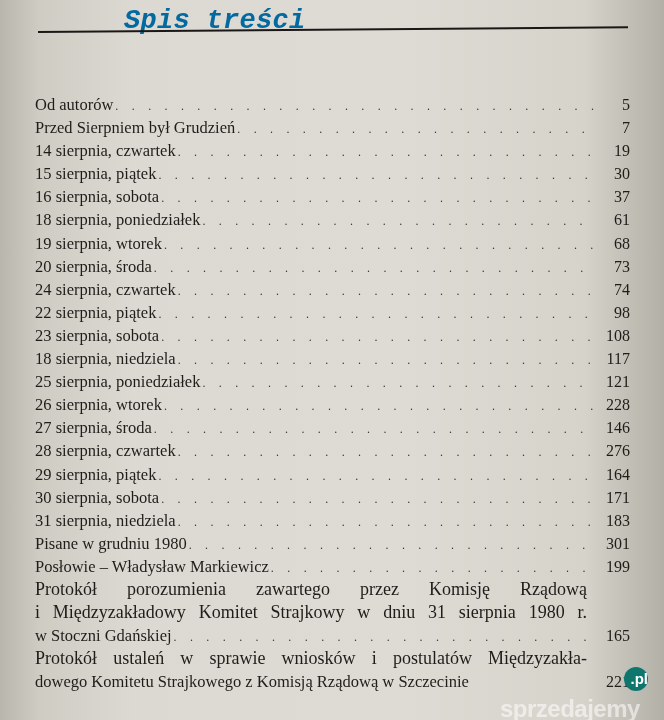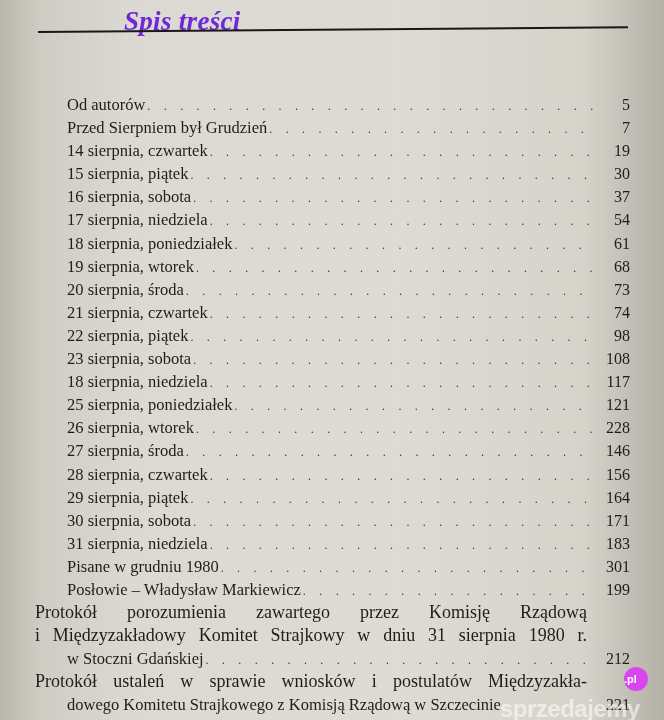--- a/index.html
+++ b/index.html
@@ -3,48 +3,48 @@
 <meta charset="utf-8">
 <style>
   html, body { margin: 0; padding: 0; }
   body {
     width: 664px; height: 720px; overflow: hidden; position: relative;
     background: linear-gradient(90deg, #b9b6ad 0%, #cfccc4 6%, #dcd9d2 20%, #dedbd4 60%, #d6d3cb 88%, #c4c1b8 94%, #b3b0a7 100%);
     font-family: "Liberation Serif", serif; color: #1f1d1a;
   }
   .title {
     position: absolute; left: 124px; top: 6px;
-    font-family: Liberation Serif, serif; font-weight: bold; font-style: italic;
-    font-size: 27px; letter-spacing: 0.3px; color: #6d28d9;
+    font-family: Liberation Mono, monospace; font-weight: bold; font-style: italic;
+    font-size: 27px; letter-spacing: 0.3px; color: #0369a1;
   }
   .rule {
     position: absolute; left: 38px; top: 31px; width: 590px; height: 0;
     border-top: 2px solid #1a1816; transform: rotate(-0.45deg); transform-origin: left center;
   }
   .toc { position: absolute; left: 35px; top: 93px; width: 595px; }
   .row {
     position: relative; height: 23.1px; line-height: 23px; font-size: 16.5px;
     display: flex; align-items: baseline; white-space: nowrap;
   }
-  .row .label { background: transparent; padding-right: 2px; margin-left: 32px; }
+  .row .label { background: transparent; padding-right: 2px; }
   .row .dots {
     flex: 1; overflow: hidden; color: #3a3733; letter-spacing: 5.2px; font-size: 12px;
   }
   .row .dots::before { content: ". . . . . . . . . . . . . . . . . . . . . . . . . . . . . . . . . . . . . . . . . . . . . . . . . . . . . . . . . . . . . . . . . . . ."; }
   .row .page { width: 34px; text-align: right; font-size: 16px; }
   .multi { font-size: 18px; line-height: 23.1px; text-align: justify; width: 552px; }
   .multi .line { display: block; text-align-last: justify; height: 23.1px; }
   .watermark {
     position: absolute; left: 500px; top: 695px; font-family: "Liberation Sans", sans-serif;
     font-weight: bold; font-size: 24px; color: rgba(255,255,255,0.55); letter-spacing: -0.5px;
   }
   .wm-badge {
     position: absolute; left: 624px; top: 667px; width: 24px; height: 24px; border-radius: 50%;
-    background: #d946ef; color: #fff; font-family: "Liberation Sans", sans-serif; font-weight: bold;
-    font-size: 11px; line-height: 24px; text-align: left;
+    background: #0f766e; color: #fff; font-family: "Liberation Sans", sans-serif; font-weight: bold;
+    font-size: 15px; line-height: 24px; text-align: right;
   }
 </style>
 </head>
 <body>
 
 <div class="title">Spis treści</div>
 <div class="rule"></div>
 
 <div class="toc">
   <div class="row">
@@ -66,41 +66,36 @@
       <span class="label">15 sierpnia, piątek</span>
       <span class="dots"></span>
       <span class="page">30</span>
     </div>
   <div class="row">
       <span class="label">16 sierpnia, sobota</span>
       <span class="dots"></span>
       <span class="page">37</span>
     </div>
   <div class="row">
-      <span class="label">17 sierpnia, niedziela</span>
-      <span class="dots"></span>
-      <span class="page">54</span>
-    </div>
-  <div class="row">
       <span class="label">18 sierpnia, poniedziałek</span>
       <span class="dots"></span>
       <span class="page">61</span>
     </div>
   <div class="row">
       <span class="label">19 sierpnia, wtorek</span>
       <span class="dots"></span>
       <span class="page">68</span>
     </div>
   <div class="row">
       <span class="label">20 sierpnia, środa</span>
       <span class="dots"></span>
       <span class="page">73</span>
     </div>
   <div class="row">
-      <span class="label">21 sierpnia, czwartek</span>
+      <span class="label">24 sierpnia, czwartek</span>
       <span class="dots"></span>
       <span class="page">74</span>
     </div>
   <div class="row">
       <span class="label">22 sierpnia, piątek</span>
       <span class="dots"></span>
       <span class="page">98</span>
     </div>
   <div class="row">
       <span class="label">23 sierpnia, sobota</span>
@@ -123,21 +118,21 @@
       <span class="page">228</span>
     </div>
   <div class="row">
       <span class="label">27 sierpnia, środa</span>
       <span class="dots"></span>
       <span class="page">146</span>
     </div>
   <div class="row">
       <span class="label">28 sierpnia, czwartek</span>
       <span class="dots"></span>
-      <span class="page">156</span>
+      <span class="page">276</span>
     </div>
   <div class="row">
       <span class="label">29 sierpnia, piątek</span>
       <span class="dots"></span>
       <span class="page">164</span>
     </div>
   <div class="row">
       <span class="label">30 sierpnia, sobota</span>
       <span class="dots"></span>
       <span class="page">171</span>
@@ -159,21 +154,21 @@
     </div>
 
   <div class="multi-entry">
     <div class="multi">
         <span class="line">Protokół porozumienia zawartego przez Komisję Rządową</span>
         <span class="line">i Międzyzakładowy Komitet Strajkowy w dniu 31 sierpnia 1980 r.</span>
       </div>
     <div class="row">
         <span class="label">w Stoczni Gdańskiej</span>
         <span class="dots"></span>
-        <span class="page">212</span>
+        <span class="page">165</span>
       </div>
   </div>
 
   <div class="multi-entry">
     <div class="multi">
         <span class="line">Protokół ustaleń w sprawie wniosków i postulatów Międzyzakła-</span>
       </div>
     <div class="row">
         <span class="label">dowego Komitetu Strajkowego z Komisją Rządową w Szczecinie</span>
         <span style="flex:1"></span>

